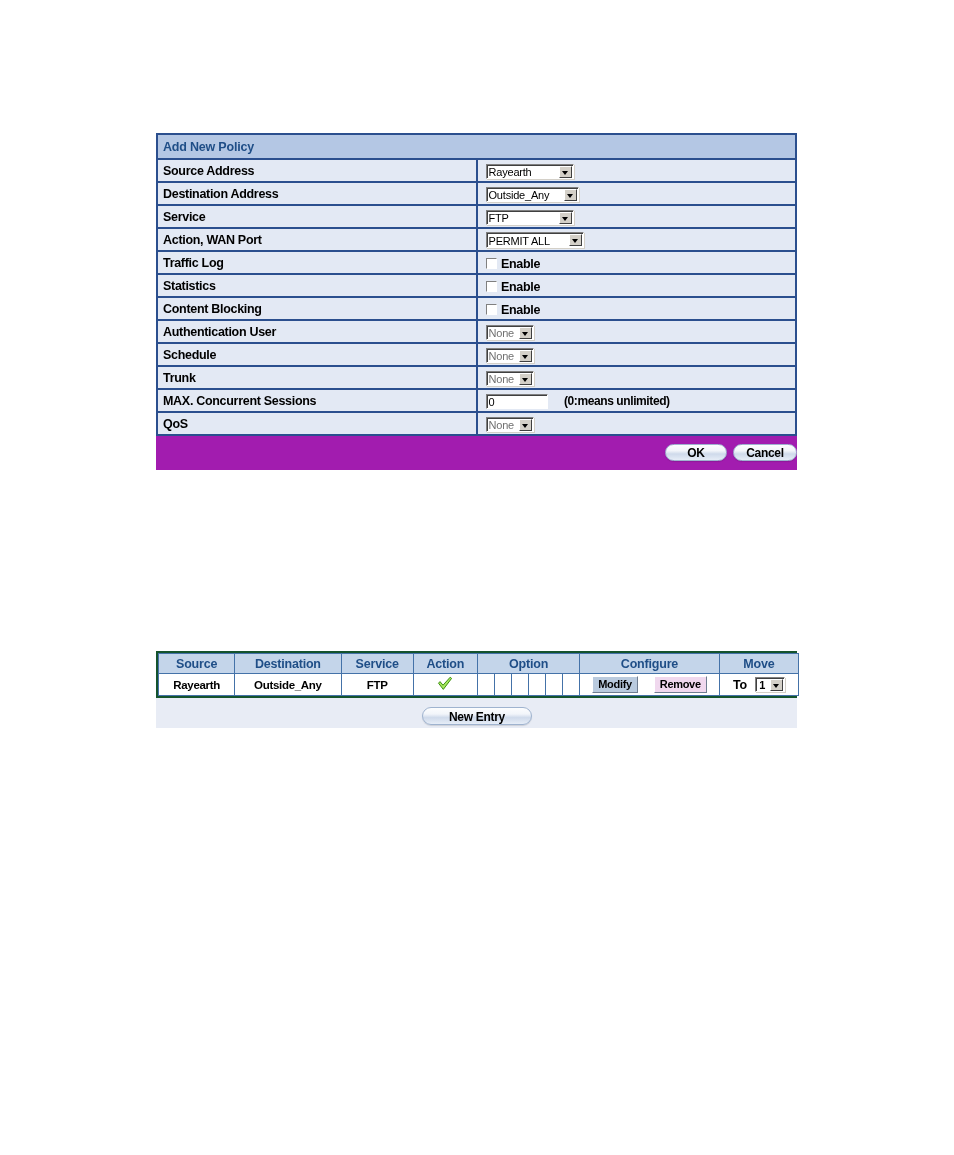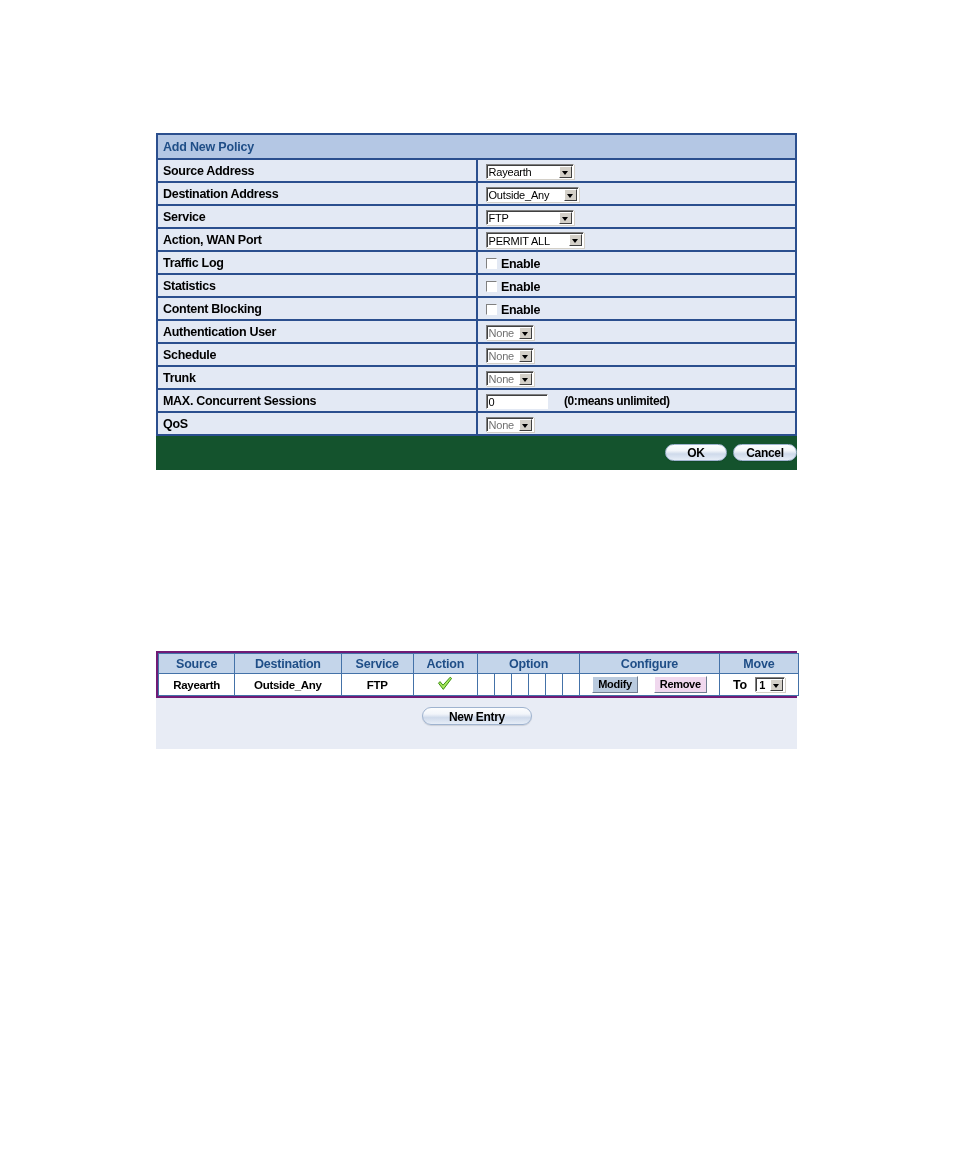--- a/index.html
+++ b/index.html
@@ -157,21 +157,21 @@
     font-size: 12px;
     font-weight: bold;
     letter-spacing: -0.4px;
     color: #000;
   }
 
   
   .panel-footer {
     width: 641px;
     height: 34px;
-    background: #14532d;
+    background: #a21caf;
     position: relative;
   }
   .pill-btn {
     position: absolute;
     top: 8px;
     height: 17px;
     border-radius: 9px;
     background: linear-gradient(to bottom,#fcfdfe 0%,#f2f5fa 38%,#cfdaeb 60%,#e6edf7 100%);
     border: 1px solid #9fb3cf;
     box-shadow: 0 1px 1px rgba(0,0,0,0.12);
@@ -215,21 +215,21 @@
   }
   .list-table tbody td {
     background: #ffffff;
     color: #000;
     font-size: 11.5px;
     font-weight: bold;
     letter-spacing: -0.3px;
     height: 21px;
   }
   .list-outer {
-    border: 2px solid #701a75;
+    border: 2px solid #14532d;
     width: 641px;
     box-sizing: border-box;
   }
   .opt-cell { width: 17px; }
   .check-mark {
     display: inline-block;
     width: 16px; height: 15px;
     position: relative;
   }
   .sm-btn {
@@ -253,21 +253,21 @@
     display: inline-block;
     vertical-align: middle;
     font-size: 12.5px;
     font-weight: bold;
     letter-spacing: -0.3px;
     color: #000;
     margin-right: 5px;
   }
   .list-footer {
     width: 641px;
-    height: 51px;
+    height: 30px;
     background: #e8ecf5;
     position: relative;
   }
   #new-entry-button {
     position: absolute;
     left: 266px;
     top: 9px;
     width: 110px;
     height: 18px;
     border-radius: 9px;

